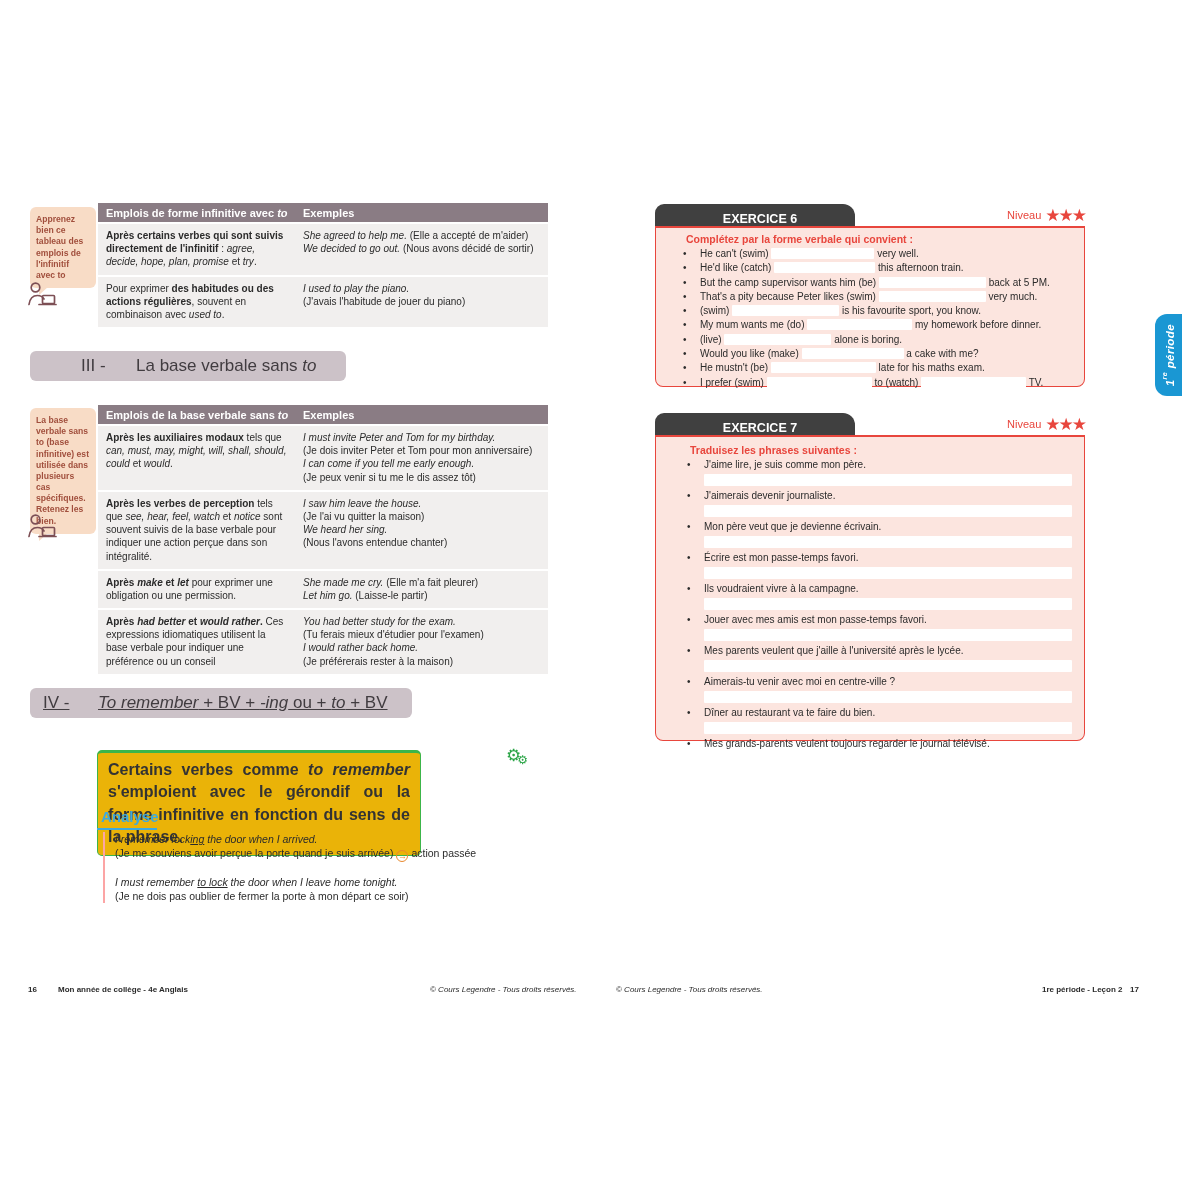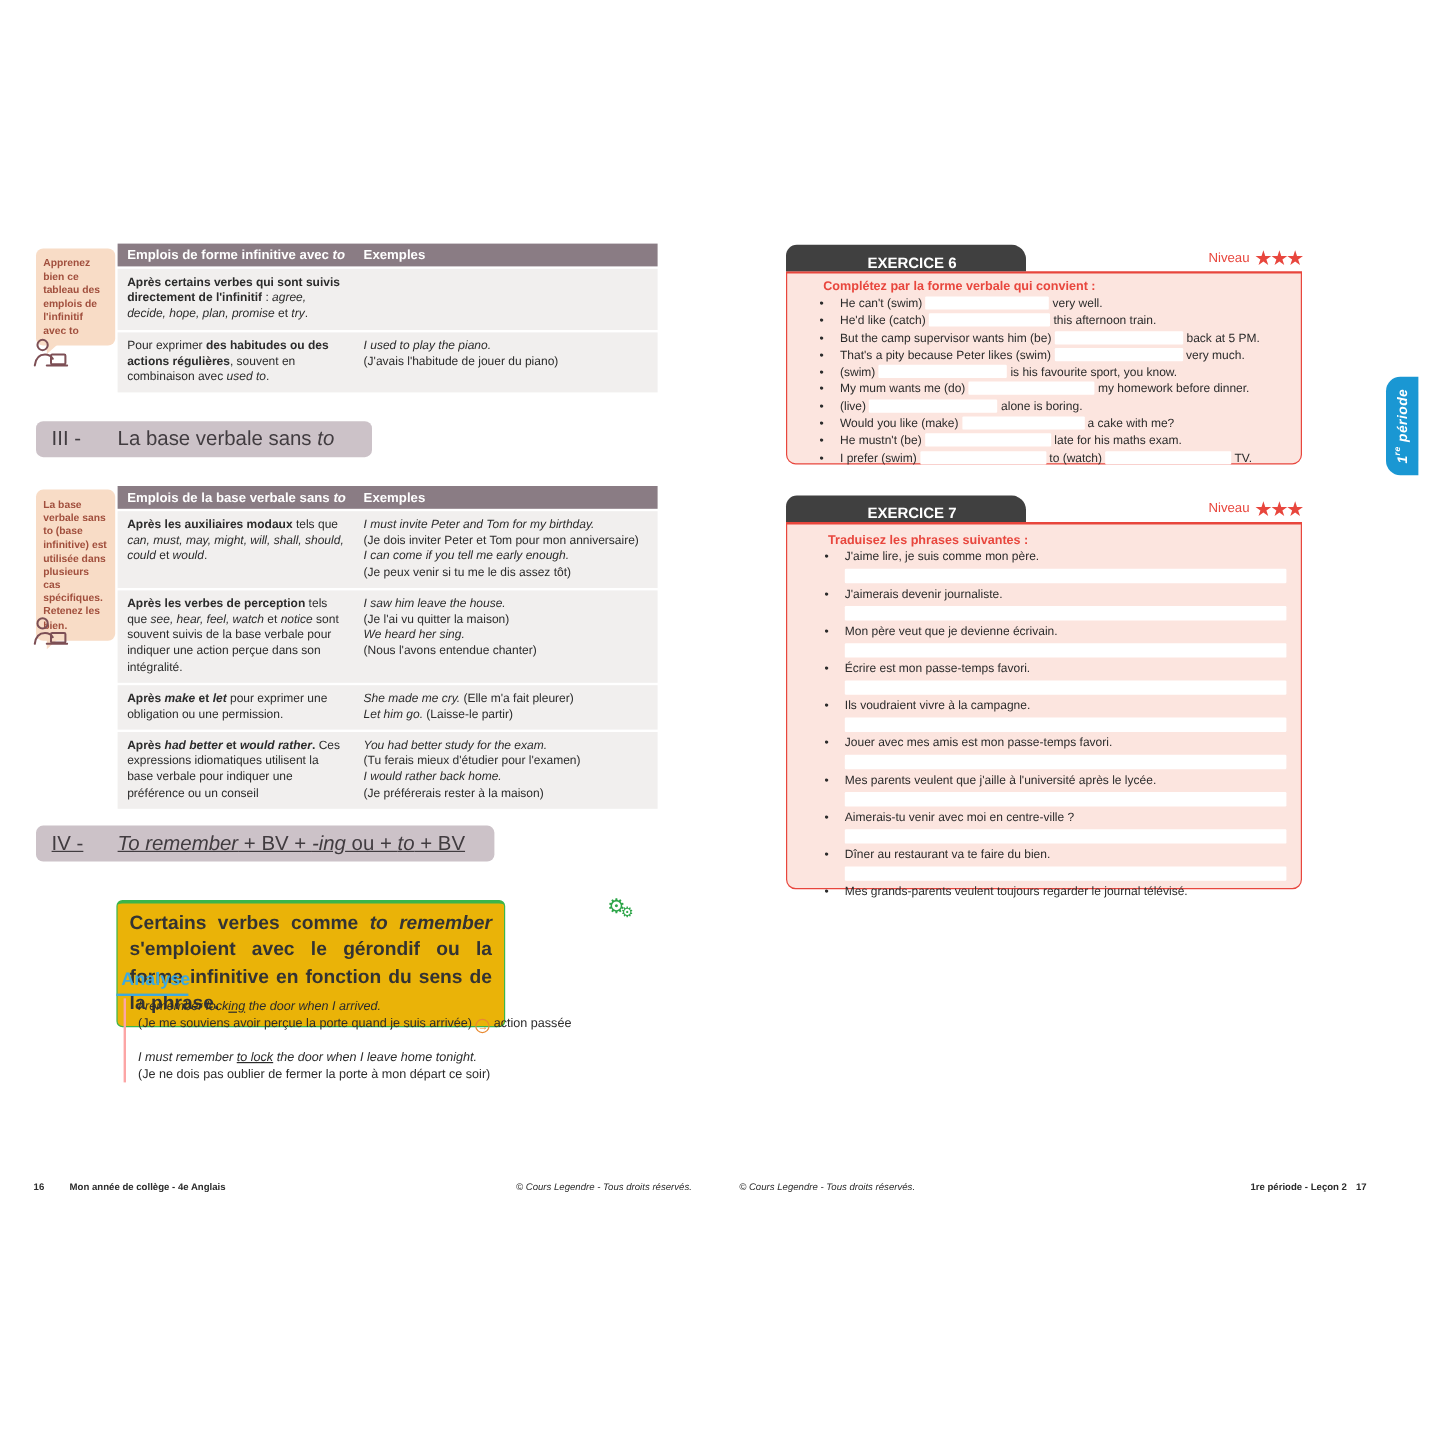--- a/index.html
+++ b/index.html
@@ -95,30 +95,31 @@
 
   <div class="gtable" style="left:98px; top:203px;">
     <div class="thead">
       <div class="th1">Emplois de forme infinitive avec <i>to</i></div>
       <div class="th2">Exemples</div>
     </div>
     <div>
 
         <div class="trow">
           <div class="tc1"><b>Après certains verbes qui sont suivis directement de l'infinitif</b> : <i>agree, decide, hope, plan, promise</i> et <i>try</i>.</div>
+          <div class="tc2"><i>She agreed to help me.</i> (Elle a accepté de m'aider)<br><i>We decided to go out.</i> (Nous avons décidé de sortir)</div>
         </div>
 
         <div class="trow">
           <div class="tc1">Pour exprimer <b>des habitudes ou des actions régulières</b>, souvent en combinaison avec <i>used to</i>.</div>
           <div class="tc2"><i>I used to play the piano.</i><br>(J'avais l'habitude de jouer du piano)</div>
         </div>
       </div>
   </div>
 
-  <div class="sec" style="left:30px; top:351px; width:280px;">
+  <div class="sec" style="left:30px; top:351px; width:316px;padding-left:38px;">
     <span class="secnum">III -</span>
     <span class="sectitle">La base verbale sans <i>to</i></span>
   </div>
 
   <aside class="note" style="left:30px; top:408px;">La base verbale sans to (base infinitive) est utilisée dans plusieurs cas spécifiques. Retenez les bien.</aside>
   <div class="person" style="left:27px; top:512px;">
     <svg width="30" height="28" viewBox="0 0 30 28" fill="none" stroke="#7d4f55" stroke-width="1.7" stroke-linecap="round">
       <circle cx="8.5" cy="7.5" r="4.3"></circle>
       <path d="M2 24.5 q1.2 -9 8.5 -9 q4.5 0 6.5 3.5"></path>
       <rect x="15.5" y="15.5" width="12" height="8" rx="1"></rect>

